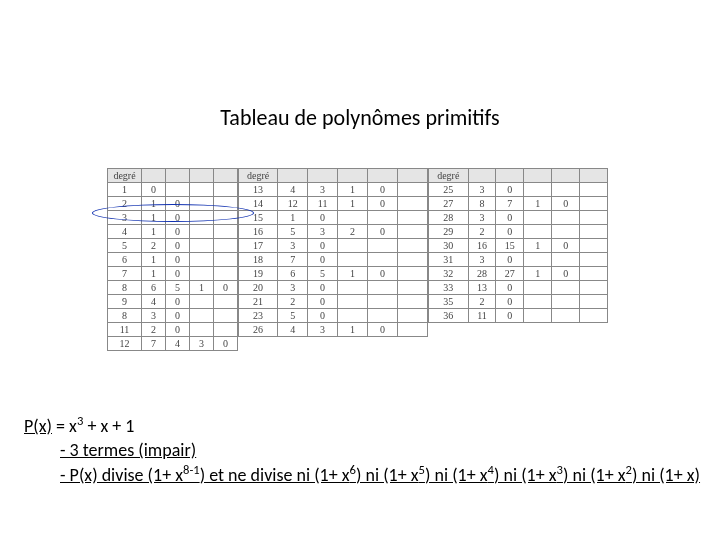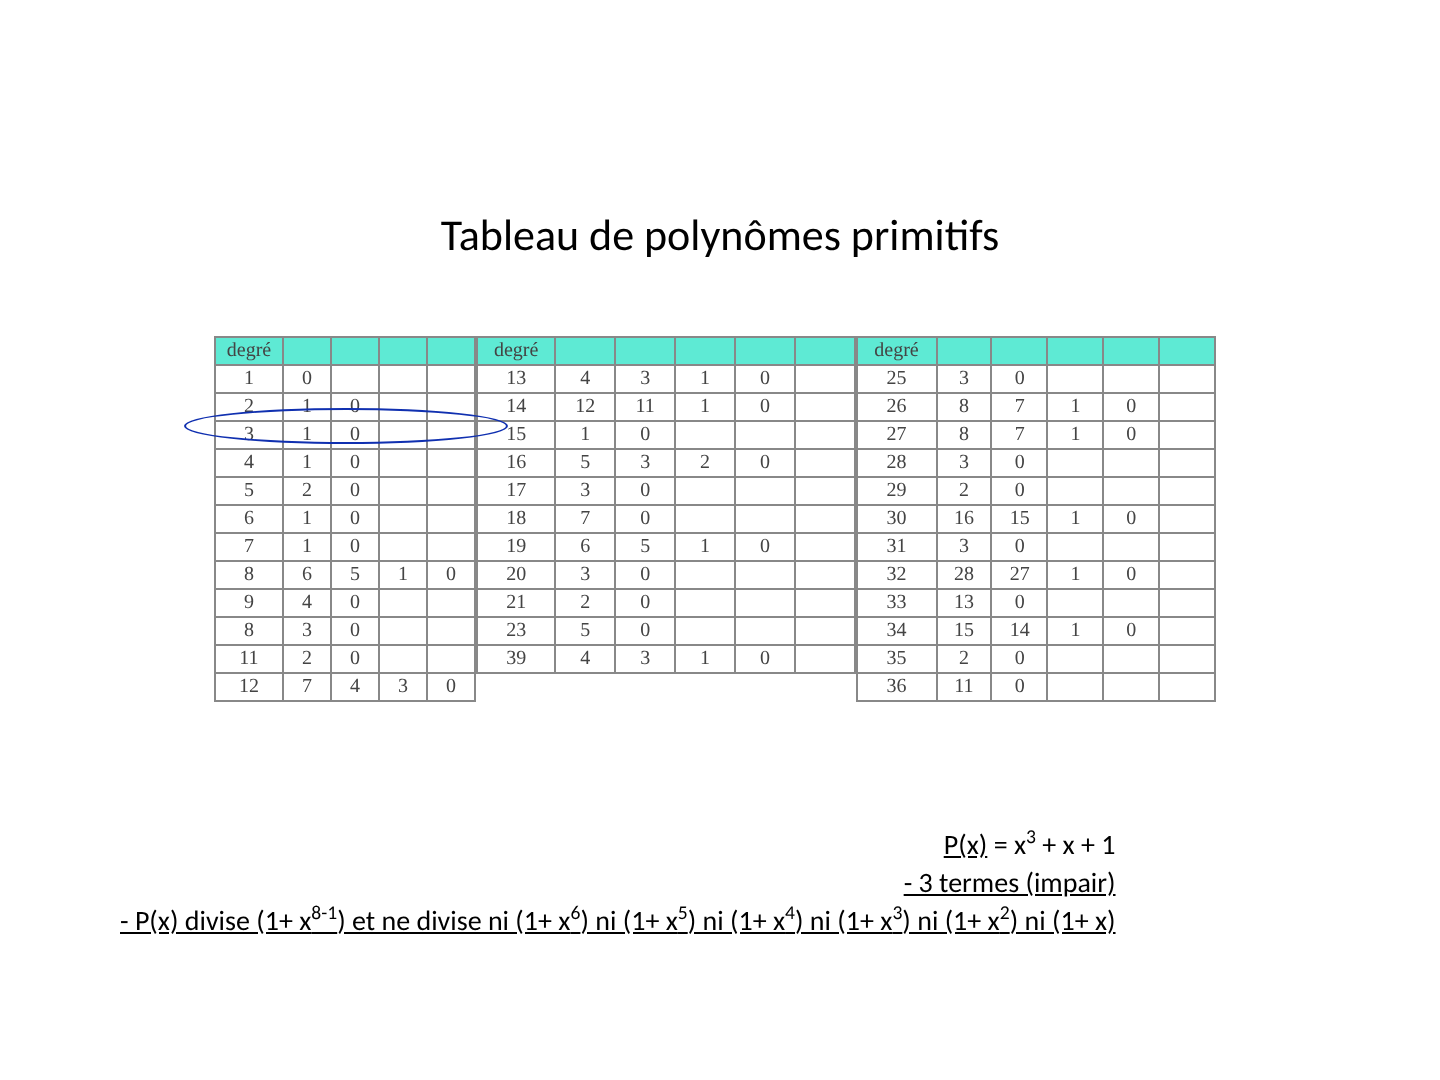--- a/index.html
+++ b/index.html
@@ -46,21 +46,21 @@
     border: 1px solid #888;
     text-align: center;
     padding: 0;
     line-height: 13px;
     height: 13px;
     font-weight: normal;
     overflow: hidden;
     white-space: nowrap;
   }
   table.poly th {
-    background: #5eead4;
+    background: #e5e5e5;
   }
   table.b1 { width: 130px; }
   table.b2 { width: 190px; }
   table.b3 { width: 180px; }
 
   .b1 col.cd { width: 34px; }
   .b1 col.c  { width: 24px; }
 
   .b2 col.cd { width: 34px; }
   .b2 col.c  { width: 26px; }
@@ -73,24 +73,23 @@
     border: 1.5px solid #1030b0;
     border-radius: 50%;
     background: transparent;
     pointer-events: none;
   }
 
   .notes {
     position: absolute;
     left: 24px;
     top: 414px;
-    font-size: 14px;
+    font-size: 18px;
     line-height: 1.35;
     white-space: nowrap;
-    text-align: right;
   }
   .notes .line2, .notes .line3 {
     padding-left: 36px;
     text-decoration: underline;
   }
   sup { font-size: 0.7em; line-height: 0; }
 </style>
 </head>
 <body>
 
@@ -297,21 +296,21 @@
           </tr>
           <tr>
             <td>23</td>
             <td>5</td>
             <td>0</td>
             <td></td>
             <td></td>
             <td></td>
           </tr>
           <tr>
-            <td>39</td>
+            <td>26</td>
             <td>4</td>
             <td>3</td>
             <td>1</td>
             <td>0</td>
             <td></td>
           </tr>
         </tbody>
     </table><table class="poly b3">
       <colgroup>
           <col class="cd">
@@ -334,28 +333,20 @@
       <tbody id="tb3">
           <tr>
             <td>25</td>
             <td>3</td>
             <td>0</td>
             <td></td>
             <td></td>
             <td></td>
           </tr>
           <tr>
-            <td>26</td>
-            <td>8</td>
-            <td>7</td>
-            <td>1</td>
-            <td>0</td>
-            <td></td>
-          </tr>
-          <tr>
             <td>27</td>
             <td>8</td>
             <td>7</td>
             <td>1</td>
             <td>0</td>
             <td></td>
           </tr>
           <tr>
             <td>28</td>
             <td>3</td>
@@ -395,28 +386,20 @@
             <td>1</td>
             <td>0</td>
             <td></td>
           </tr>
           <tr>
             <td>33</td>
             <td>13</td>
             <td>0</td>
             <td></td>
             <td></td>
-            <td></td>
-          </tr>
-          <tr>
-            <td>34</td>
-            <td>15</td>
-            <td>14</td>
-            <td>1</td>
-            <td>0</td>
             <td></td>
           </tr>
           <tr>
             <td>35</td>
             <td>2</td>
             <td>0</td>
             <td></td>
             <td></td>
             <td></td>
           </tr>

